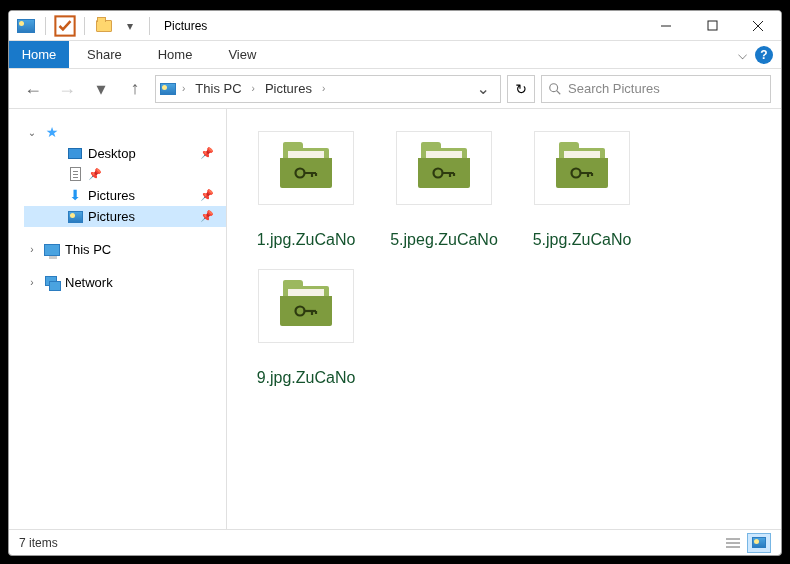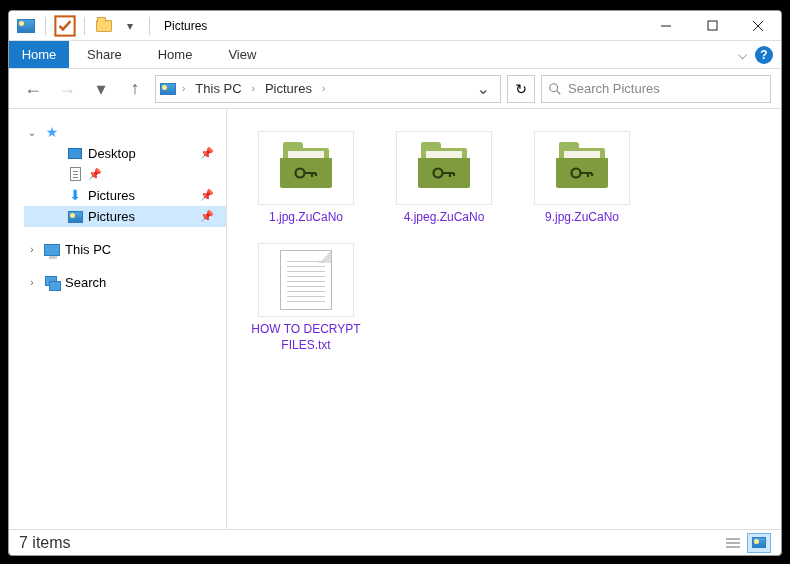--- a/index.html
+++ b/index.html
@@ -66,23 +66,23 @@
 .ef-back { position: absolute; left: 3px; top: 0; width: 46px; height: 36px; background: #9cb85f; border-radius: 2px 2px 0 0;}
 .ef-back::before{content:"";position:absolute;top:-6px;left:0;width:20px;height:8px;background:#9cb85f;border-radius:2px 3px 0 0;}
 .ef-paper{position:absolute;left:8px;top:3px;width:36px;height:30px;background:#f5f2e6;}
 .ef-front{position:absolute;left:0;top:10px;width:52px;height:30px;background:#7e9b3e;border-radius:0 0 2px 2px;}
 .ef-key{position:absolute;left:14px;top:18px;color:#2d3a0f;}
 .ef-key svg{width:24px;height:14px;}
 .txt-icon { width: 52px; height: 60px; background: #fff; border: 1px solid #bbb; position: relative;}
 .txt-icon::before { content:""; position:absolute; top:0; right:0; width:12px; height:12px; background: linear-gradient(135deg,transparent 50%,#ddd 50%);}
 .txt-lines { position: absolute; top: 10px; left: 6px; right: 6px;}
 .txt-lines div { height: 1px; background: #ccc; margin-bottom: 4px;}
-.file-name { font-size: 12px; color: #6d28d9; word-wrap: break-word; max-width: 124px; line-height: 1.35;}
-
-.statusbar { height: 26px; border-top: 1px solid #e0e0e0; display: flex; align-items: center; padding: 8px 10px; font-size: 16px; color: #333; gap: 10px;}
+.file-name { font-size: 16px; color: #14532d; word-wrap: break-word; max-width: 124px; line-height: 1.35; margin-top: 20px;}
+
+.statusbar { height: 26px; border-top: 1px solid #e0e0e0; display: flex; align-items: center; padding: 8px 10px; font-size: 12px; color: #333; gap: 10px;}
 .status-right { margin-left: auto; display: flex; gap: 2px;}
 .view-btn { width: 24px; height: 20px; border: 1px solid transparent; display: flex; align-items: center; justify-content: center; cursor: pointer;}
 .view-btn.active { border-color: #77b6e4; background: #cde8ff;}
 
 .watermark { position: absolute; inset: 0; pointer-events: none; display: flex; align-items: center; justify-content: center; opacity: 0.06; font-size: 160px; font-weight: bold; color: #777; font-style: italic;}
 </style>
 </head>
 <body>
 
 <div class="window">
@@ -200,21 +200,21 @@
             <div class="monitor-icon"></div>
           </span>
         <span class="tree-label">This PC</span>
       </div>
       <div class="spacer"></div>
       <div class="tree-item group-item">
         <span class="exp">›</span>
         <span class="tree-icon">
             <div class="net-icon"></div>
           </span>
-        <span class="tree-label">Search</span>
+        <span class="tree-label">Network</span>
       </div>
     </div>
 
     <div class="content">
       <div class="watermark"></div>
       <div class="grid" id="file-grid">
           <div class="file-item">
             <div class="file-icon-wrap">
               <div class="enc-folder">
                 <div class="ef-back"></div>
@@ -237,56 +237,54 @@
                 <div class="ef-paper"></div>
                 <div class="ef-front"></div>
                 <div class="ef-key"><svg viewBox="0 0 24 14">
                     <circle cx="6" cy="7" r="4.5" fill="none" stroke="#2d3a0f" stroke-width="2.2"></circle>
                     <line x1="10" y1="7" x2="22" y2="7" stroke="#2d3a0f" stroke-width="2.2"></line>
                     <line x1="18" y1="7" x2="18" y2="11" stroke="#2d3a0f" stroke-width="2.2"></line>
                     <line x1="22" y1="7" x2="22" y2="10" stroke="#2d3a0f" stroke-width="2.2"></line>
                   </svg></div>
               </div>
             </div>
-            <div class="file-name">4.jpeg.ZuCaNo</div>
+            <div class="file-name">5.jpeg.ZuCaNo</div>
+          </div>
+          <div class="file-item">
+            <div class="file-icon-wrap">
+              <div class="enc-folder">
+                <div class="ef-back"></div>
+                <div class="ef-paper"></div>
+                <div class="ef-front"></div>
+                <div class="ef-key"><svg viewBox="0 0 24 14">
+                    <circle cx="6" cy="7" r="4.5" fill="none" stroke="#2d3a0f" stroke-width="2.2"></circle>
+                    <line x1="10" y1="7" x2="22" y2="7" stroke="#2d3a0f" stroke-width="2.2"></line>
+                    <line x1="18" y1="7" x2="18" y2="11" stroke="#2d3a0f" stroke-width="2.2"></line>
+                    <line x1="22" y1="7" x2="22" y2="10" stroke="#2d3a0f" stroke-width="2.2"></line>
+                  </svg></div>
+              </div>
+            </div>
+            <div class="file-name">5.jpg.ZuCaNo</div>
           </div>
           <div class="file-item">
             <div class="file-icon-wrap">
               <div class="enc-folder">
                 <div class="ef-back"></div>
                 <div class="ef-paper"></div>
                 <div class="ef-front"></div>
                 <div class="ef-key"><svg viewBox="0 0 24 14">
                     <circle cx="6" cy="7" r="4.5" fill="none" stroke="#2d3a0f" stroke-width="2.2"></circle>
                     <line x1="10" y1="7" x2="22" y2="7" stroke="#2d3a0f" stroke-width="2.2"></line>
                     <line x1="18" y1="7" x2="18" y2="11" stroke="#2d3a0f" stroke-width="2.2"></line>
                     <line x1="22" y1="7" x2="22" y2="10" stroke="#2d3a0f" stroke-width="2.2"></line>
                   </svg></div>
               </div>
             </div>
             <div class="file-name">9.jpg.ZuCaNo</div>
           </div>
-          <div class="file-item">
-            <div class="file-icon-wrap">
-              <div class="txt-icon">
-                <div class="txt-lines">
-                  <div></div>
-                  <div></div>
-                  <div></div>
-                  <div></div>
-                  <div></div>
-                  <div></div>
-                  <div></div>
-                  <div></div>
-                  <div></div>
-                </div>
-              </div>
-            </div>
-            <div class="file-name">HOW TO DECRYPT FILES.txt</div>
-          </div>
         </div>
     </div>
   </div>
 
   <div class="statusbar">
     <span>7 items</span>
     <div class="status-right">
       <div class="view-btn">
         <svg width="14" height="12" viewBox="0 0 14 12">
             <line x1="0" y1="2" x2="14" y2="2" stroke="#666"></line>

